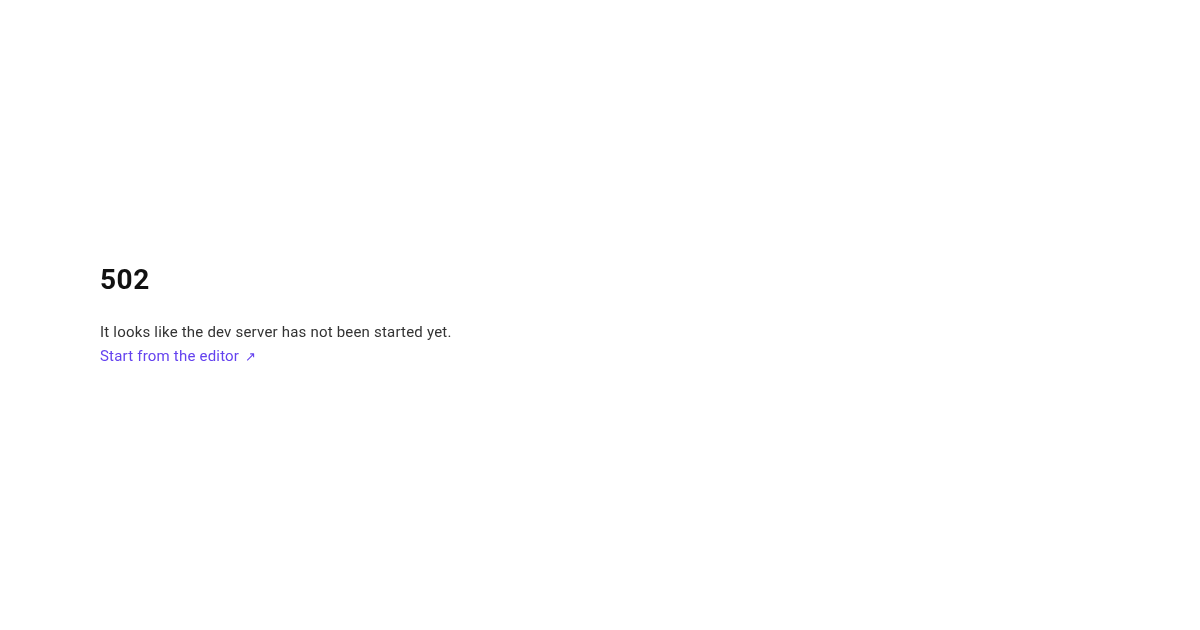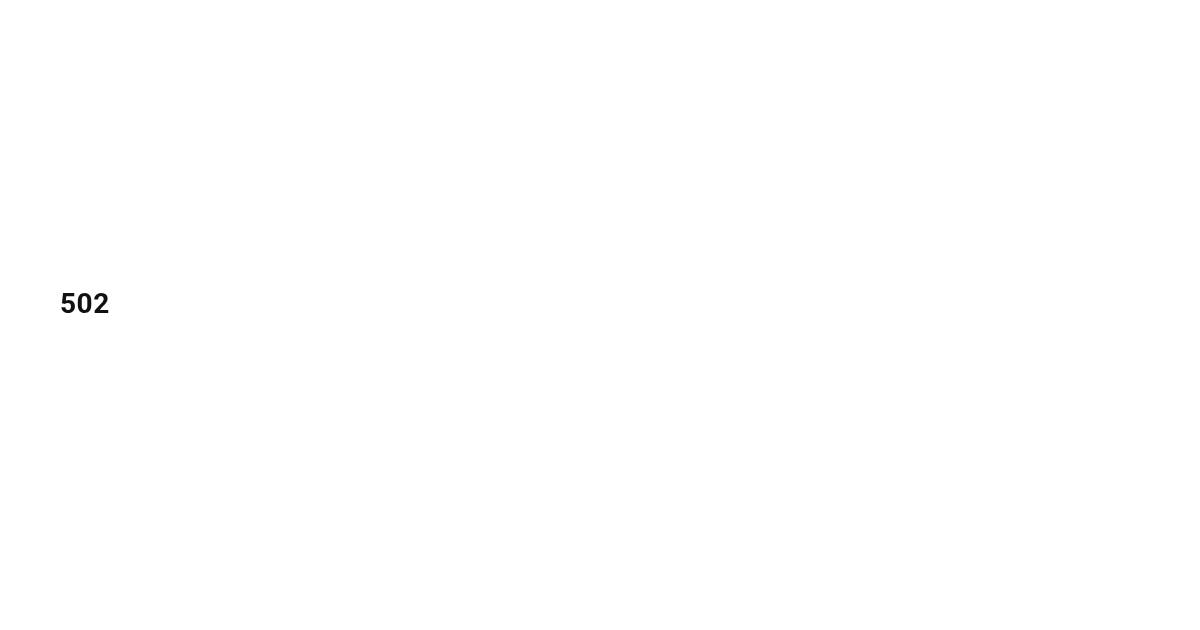--- a/index.html
+++ b/index.html
@@ -10,21 +10,21 @@
     body {
       width: 1200px;
       height: 630px;
       background: #ffffff;
       font-family: -apple-system, BlinkMacSystemFont, "Segoe UI", Roboto, "Helvetica Neue", Arial, sans-serif;
       display: flex;
       align-items: center;
       justify-content: flex-start;
     }
     .container {
-      padding-left: 60px;
+      padding-left: 100px;
       max-width: 480px;
     }
     .error-code {
       font-size: 28px;
       font-weight: 700;
       color: #111111;
       margin-bottom: 24px;
       letter-spacing: 0.5px;
     }
     .error-message {
@@ -43,13 +43,16 @@
       margin-left: 2px;
       font-size: 13px;
       vertical-align: baseline;
     }
   </style>
 </head>
 <body>
 
 <div class="container">
   <h1 class="error-code">502</h1>
+  <p class="error-message">
+    <span>It looks like the dev server has not been started yet. </span><a class="editor-link"><span>Start from the editor </span><span class="arrow-icon">↗</span></a>
+  </p>
 </div>
 
 </body></html>

